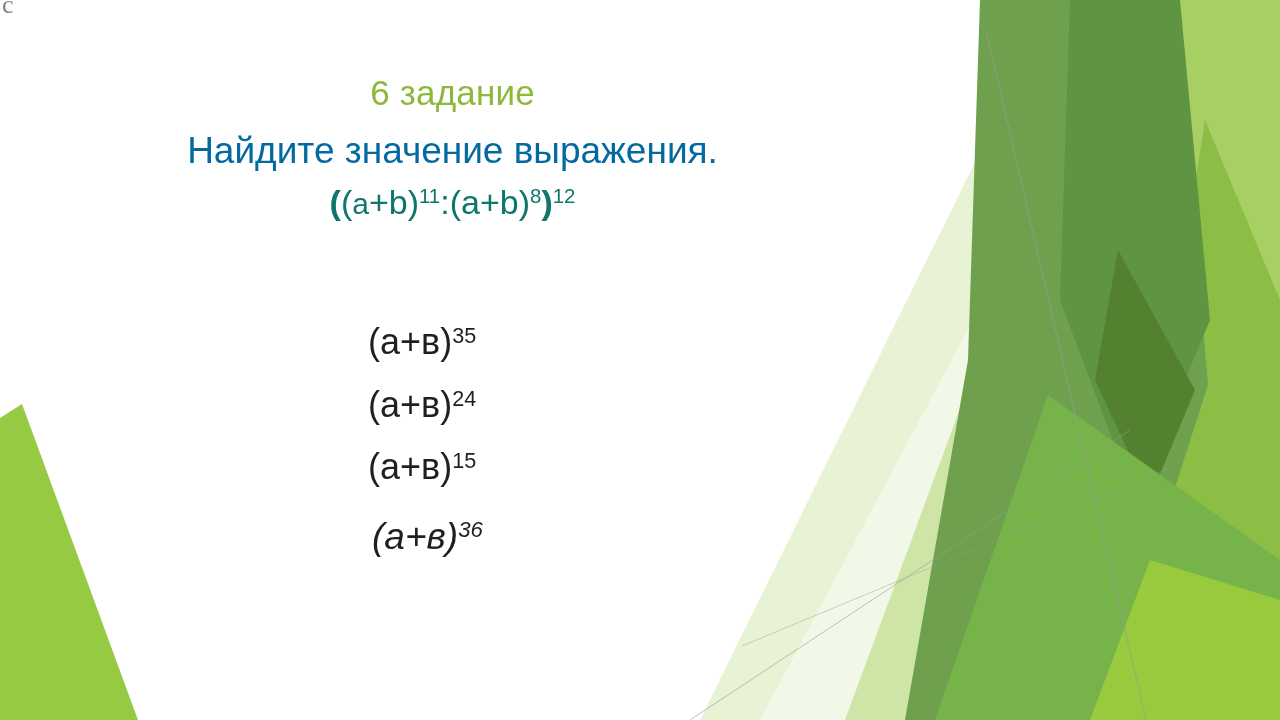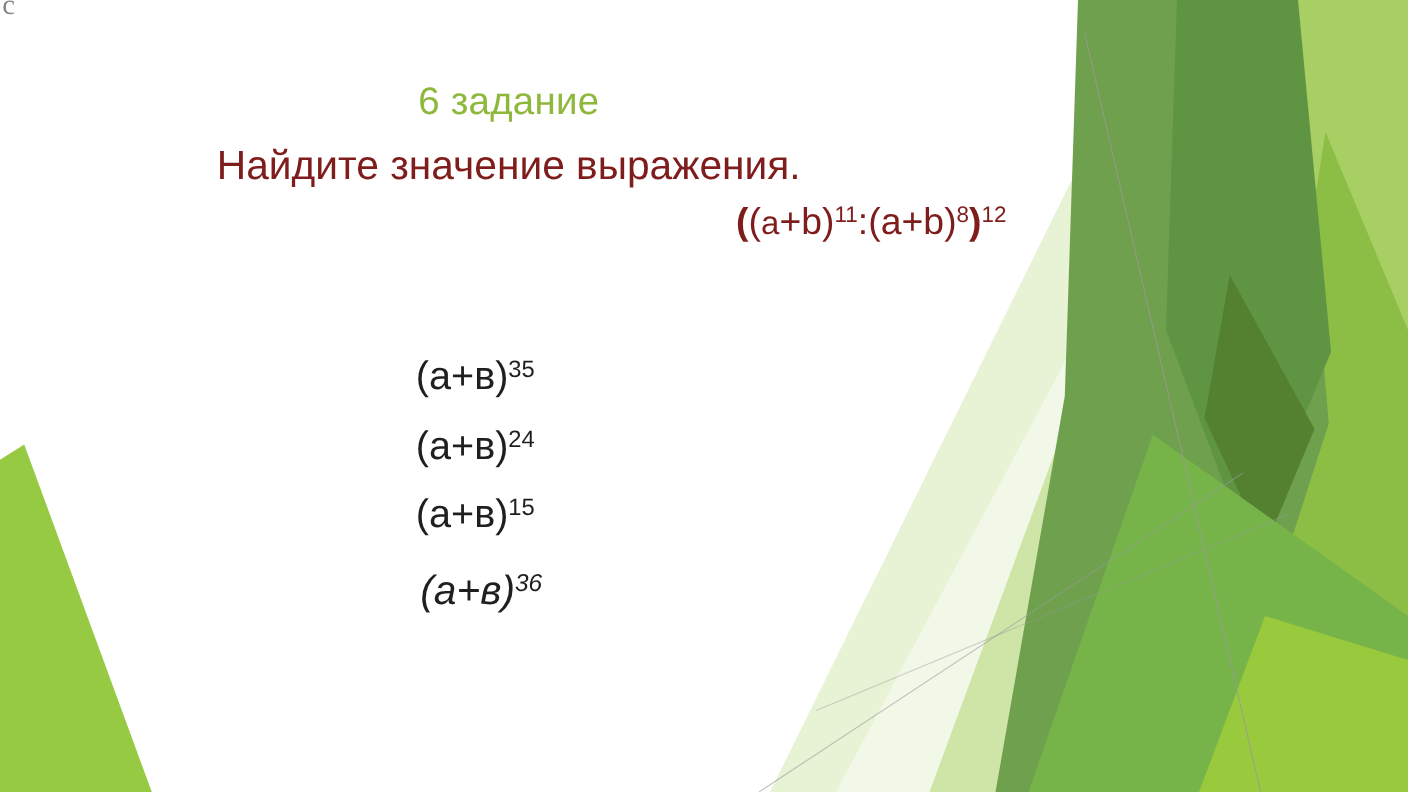--- a/index.html
+++ b/index.html
@@ -37,21 +37,21 @@
     line-height: 26px;
     color: #6f6f6f;
     opacity: .85;
     font-family: "Liberation Serif", serif;
     user-select: none;
   }
 
   
   #content {
     position: absolute;
-    left: 10px;
+    left: 0;
     top: 0;
     width: 905px;
     height: 620px;
     padding-left: 36px;
   }
 
   .line {
     position: absolute;
     white-space: nowrap;
     color: #262626;
@@ -68,31 +68,31 @@
     letter-spacing: .2px;
   }
 
   #prompt {
     top: 129px;
     left: 0;
     width: 905px;
     text-align: center;
     font-size: 37px;
     line-height: 44px;
-    color: #7f1d1d;
+    color: #0369a1;
   }
 
   #formula {
     top: 181px;
     left: 0;
     width: 905px;
-    text-align: right;
+    text-align: center;
     font-size: 34px;
     line-height: 42px;
-    color: #7f1d1d;
+    color: #0f766e;
   }
   #formula .paren-bold { font-weight: bold; }
   #formula .lit-a { font-size: 30px; }
 
   sup {
     font-size: .60em;
     line-height: 0;
     vertical-align: baseline;
     position: relative;
     top: -.52em;

